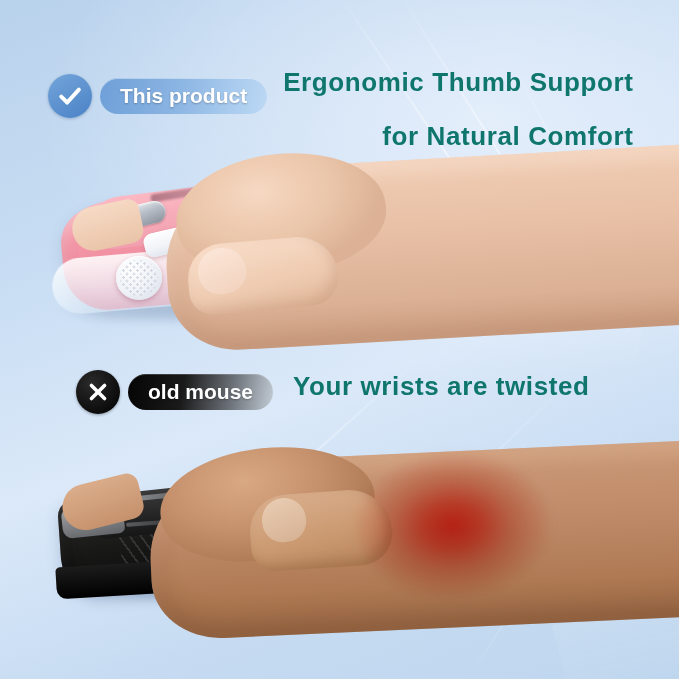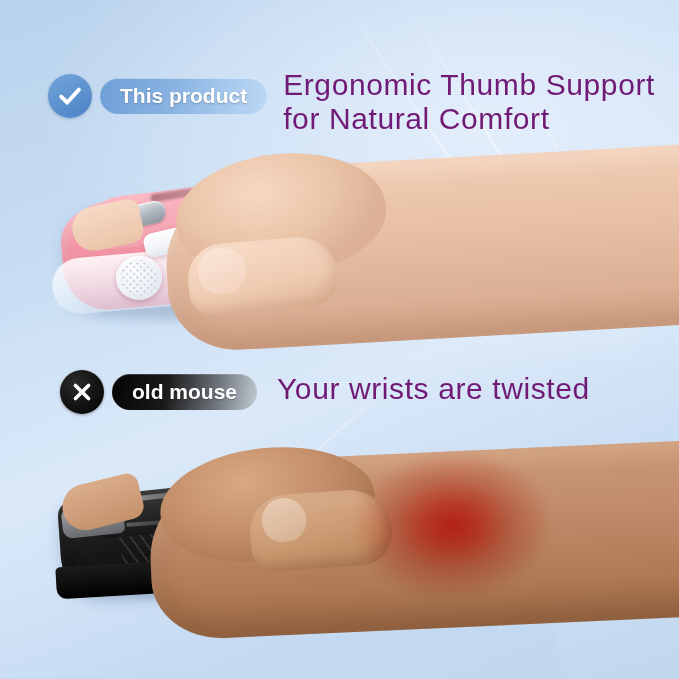--- a/index.html
+++ b/index.html
@@ -51,24 +51,24 @@
     background:linear-gradient(100deg,#6e9fd8 0%,#8ab4e2 45%,#a9cbee 78%,#bcd8f4 100%);
     box-shadow:inset 0 1px 0 rgba(255,255,255,.45);
   }
   .pill.dark{
     background:linear-gradient(100deg,#050505 0%,#1a1a1a 38%,#6f757c 72%,#c3ccd6 100%);
     box-shadow:inset 0 1px 0 rgba(255,255,255,.18);
   }
 
   .headline{
     margin-left:16px;margin-top:-6px;
-    font-size:30px;font-weight:normal;color:#701a75;letter-spacing:.6px;line-height:1.14;
+    font-size:26px;font-weight:bold;color:#0f766e;letter-spacing:.6px;line-height:1.14;
   }
   .headline .l1{display:block;}
-  .headline .l2{display:block;text-align:left;}
+  .headline .l2{display:block;text-align:right;margin-top:24px;}
   .headline.single{margin-top:2px;margin-left:20px;}
 
   
   .hand-light{
     position:absolute;left:166px;top:150px;width:560px;height:180px;
     background:linear-gradient(180deg,#f0cdb5 0%,#e7bfa4 42%,#dbb094 78%,#d0a387 100%);
     border-radius:120px 0 0 70px / 96px 0 0 64px;
     box-shadow:inset 0 -14px 24px rgba(150,95,65,.22), inset 0 10px 18px rgba(255,235,220,.45);
     transform:rotate(-3.2deg);
   }
@@ -317,21 +317,21 @@
       <div class="md-seam2" style="top:180px;"></div>
       <div class="md-wheel" style="top:216px;"></div>
 
       <div class="hand-dark" style="top:112px;"></div>
       <div class="knuckles-dark" style="top:108px;"></div>
       <div class="thumb-dark" style="top:152px;"></div>
       <div class="thumbnail-d" style="top:158px;"></div>
       <div class="finger-dark" style="top:140px;"></div>
       <div class="pain" style="top:108px;"></div>
 
-      <div class="header" style="left:48px;top:30px;padding-left:12px;">
+      <div class="header" style="left:64px;top:30px;padding-left:12px;">
         <div class="mark no">
           <svg viewBox="0 0 24 24" aria-hidden="true">
             <path d="M6.4 6.4 L17.6 17.6 M17.6 6.4 L6.4 17.6" fill="none" stroke="#ffffff" stroke-width="3.1" stroke-linecap="round"></path>
           </svg>
         </div>
         <div class="pill dark">old mouse</div>
         <div class="headline single">
           <span class="l1">Your wrists are twisted</span>
         </div>
       </div>

